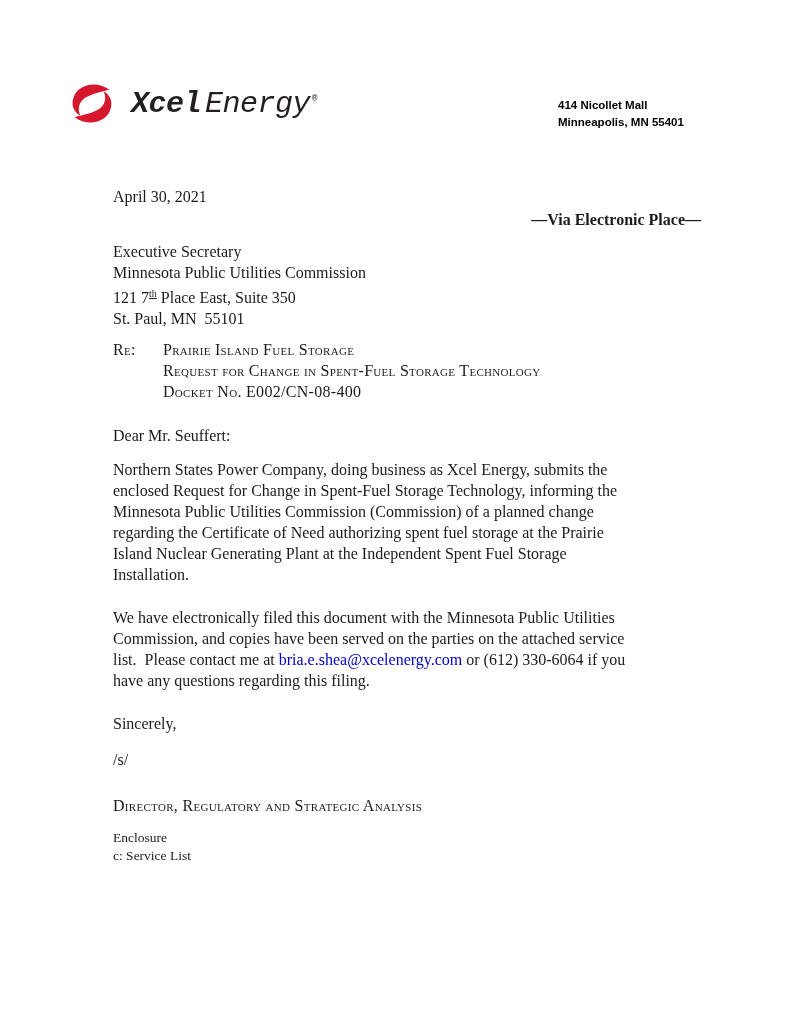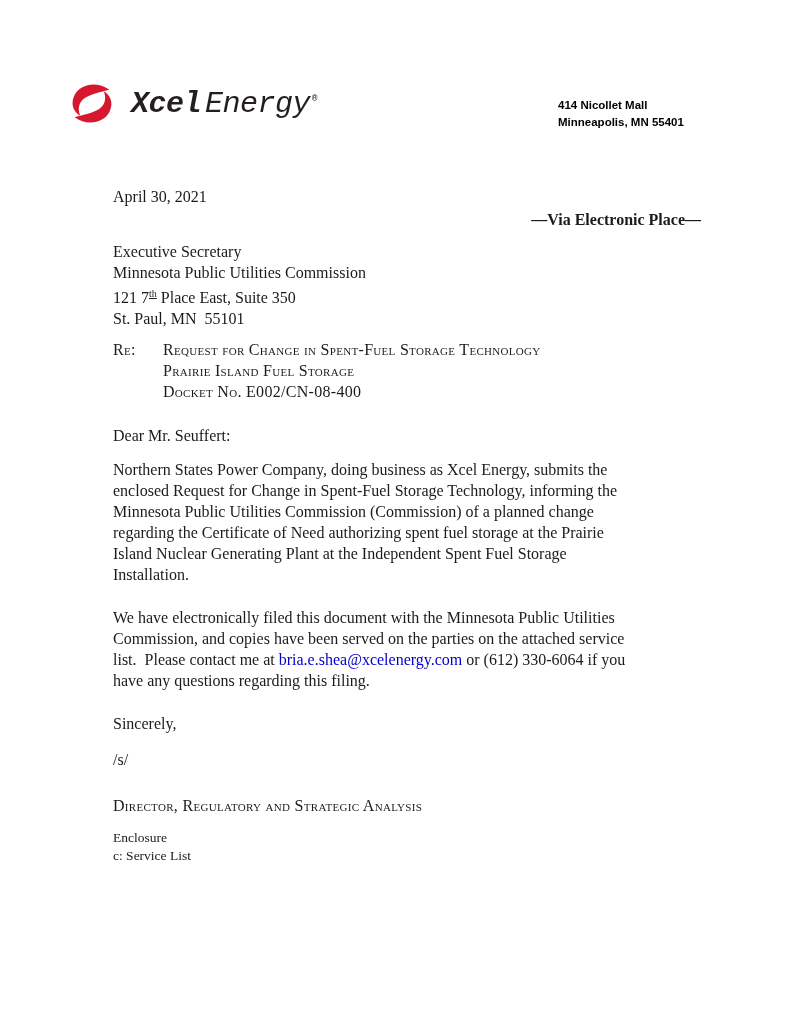--- a/index.html
+++ b/index.html
@@ -73,22 +73,22 @@
     <div class="recipient">
       <div>Executive Secretary</div>
       <div>Minnesota Public Utilities Commission</div>
       <div class="pre"><span>121 7</span><sup class="ord">th</sup><span> Place East, Suite 350</span></div>
       <div class="pre">St. Paul, MN  55101</div>
     </div>
 
     <div class="re">
       <div class="re-label smallcaps">Re:</div>
       <div class="re-lines">
+        <div class="smallcaps">Prairie Island Fuel Storage</div>
         <div class="smallcaps">Request for Change in Spent-Fuel Storage Technology</div>
-        <div class="smallcaps">Prairie Island Fuel Storage</div>
         <div class="smallcaps">Docket No. E002/CN-08-400</div>
       </div>
     </div>
 
     <div class="salutation">Dear Mr. Seuffert:</div>
 
     <p class="para">Northern States Power Company, doing business as Xcel Energy, submits the
 enclosed Request for Change in Spent-Fuel Storage Technology, informing the
 Minnesota Public Utilities Commission (Commission) of a planned change
 regarding the Certificate of Need authorizing spent fuel storage at the Prairie

